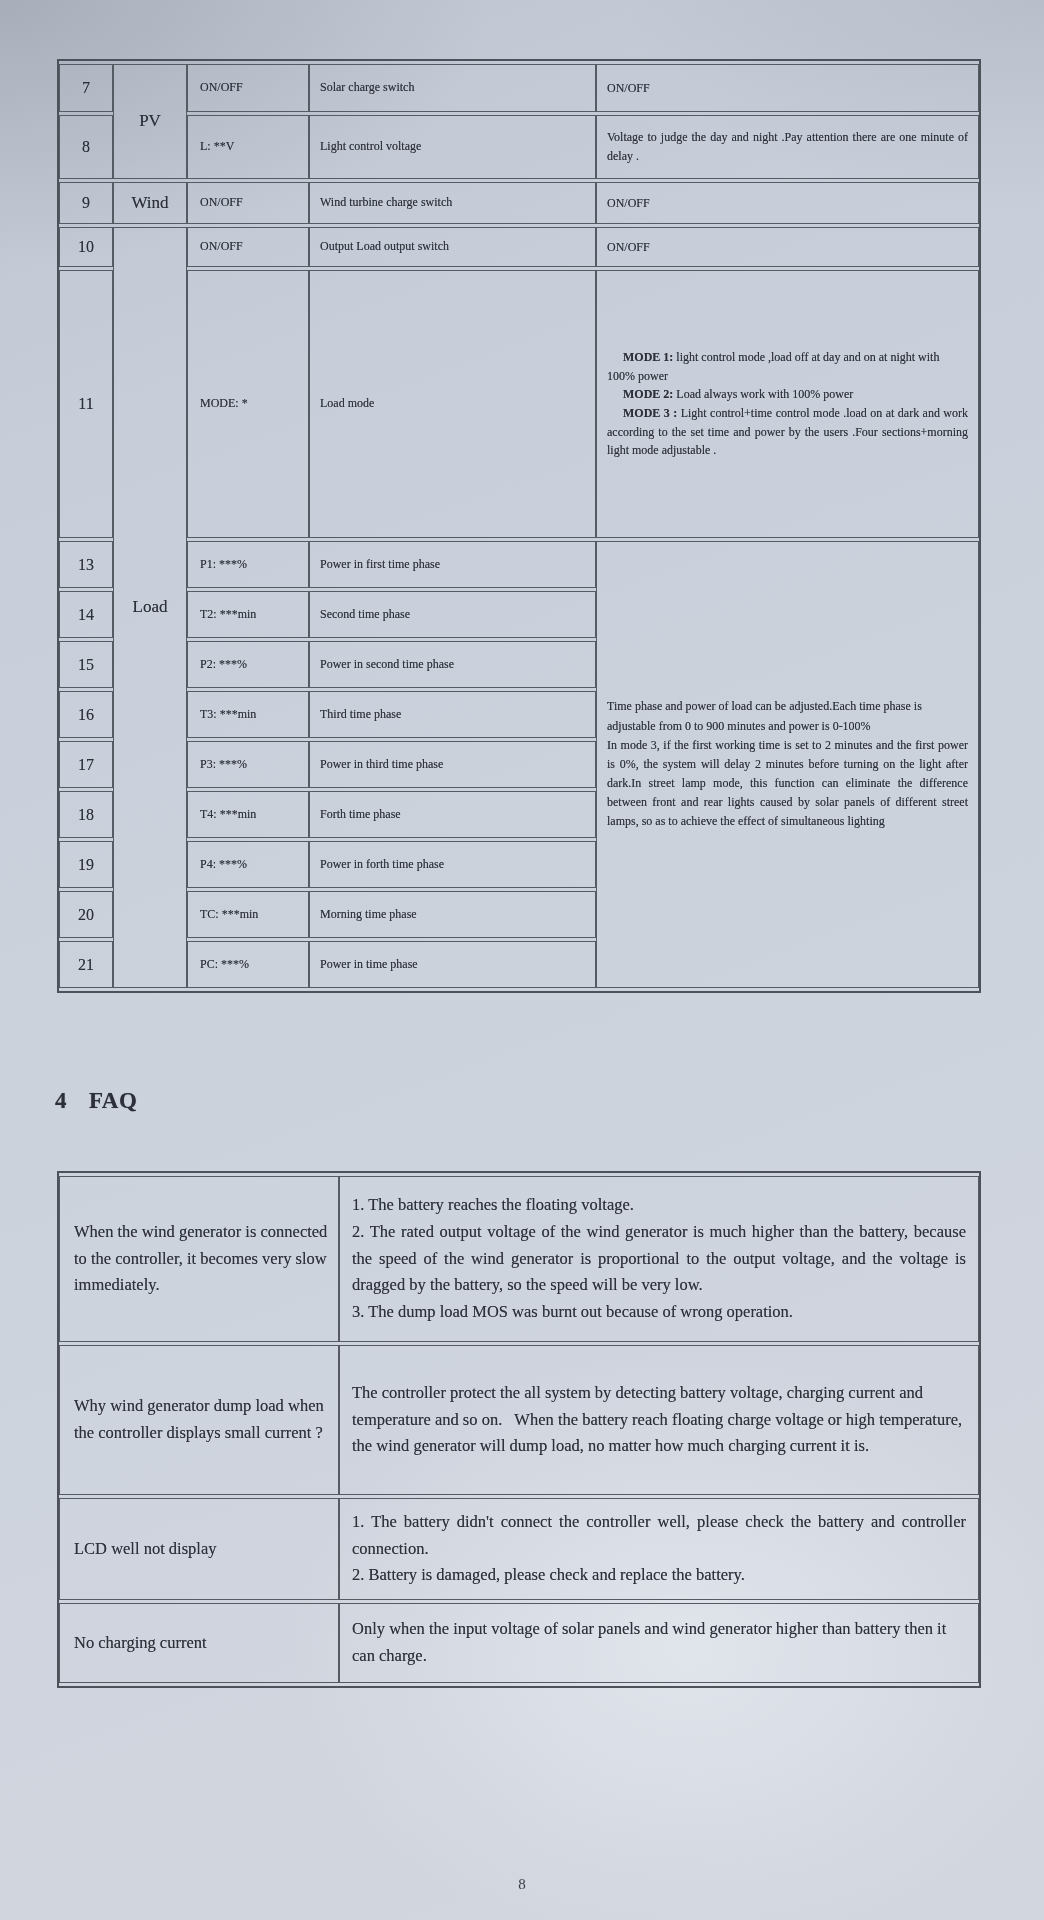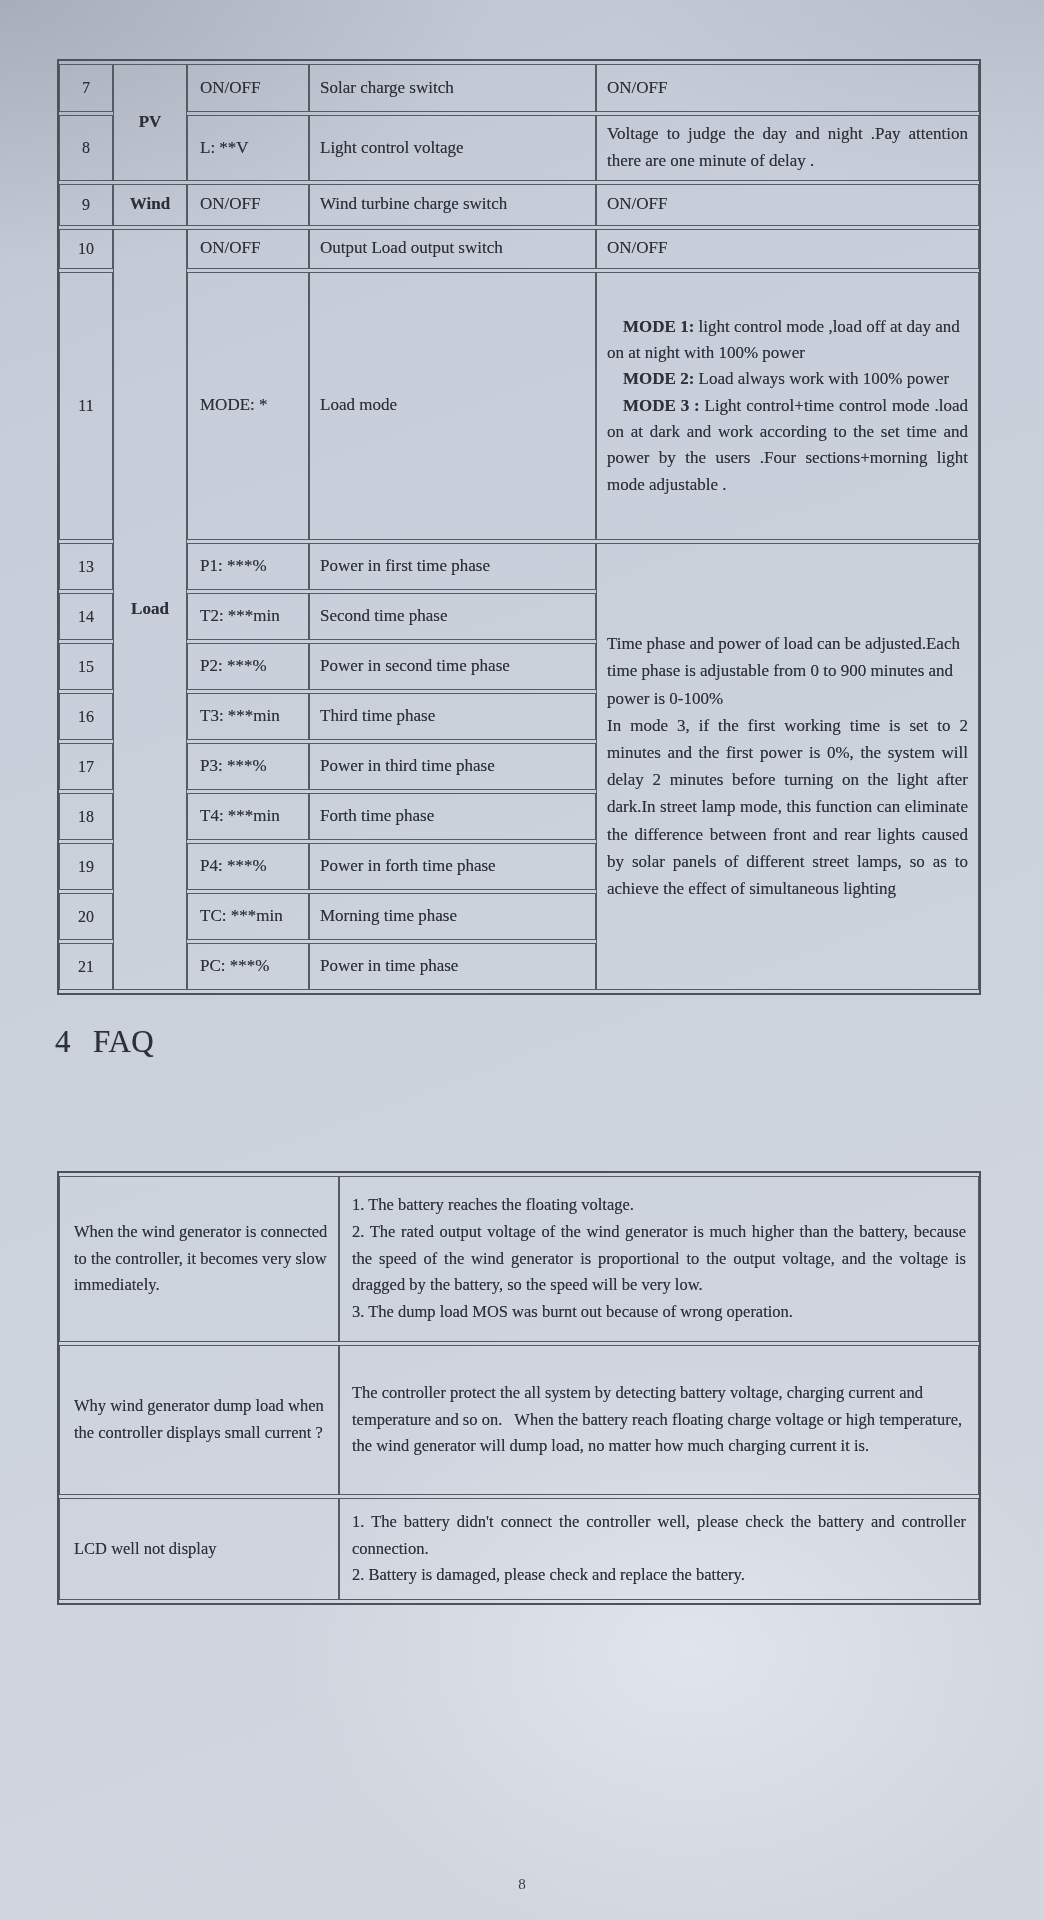--- a/index.html
+++ b/index.html
@@ -10,32 +10,32 @@
     background:
       radial-gradient(620px 460px at 66% 86%, rgba(238,241,246,0.55), rgba(238,241,246,0) 65%),
       radial-gradient(700px 380px at 0% 0%, rgba(110,118,132,0.28), rgba(110,118,132,0) 70%),
       radial-gradient(600px 300px at 100% 0%, rgba(120,128,142,0.18), rgba(120,128,142,0) 70%),
       linear-gradient(160deg,#bdc4cf 0%,#c8ced9 20%,#cdd3dd 55%,#d2d6df 100%);
   }
   .page{position:absolute;inset:0;}
   table{border-collapse:separate;border-spacing:0 3px;table-layout:fixed;
         text-shadow:0 0 0.6px rgba(45,48,57,0.55);}
   .settings{position:absolute;left:57px;top:59px;width:920px;border:2px solid #4d515a;}
-  .settings td{border:1.4px solid #565a63;vertical-align:middle;font-size:17px;
+  .settings td{border:1.4px solid #565a63;vertical-align:middle;font-size:12px;
                line-height:1.45;overflow:hidden;}
   td.num{text-align:center;font-size:16px;}
-  td.cat{text-align:center;font-weight:bold;font-size:17px;}
+  td.cat{text-align:center;font-weight:normal;font-size:17px;}
   td.set{padding:2px 4px 2px 12px;}
   td.desc{padding:2px 17px 2px 10px;}
   td.note{padding:5px 10px;line-height:1.58;}
   td.modecell{line-height:1.55;vertical-align:middle;}
   td.bignote{vertical-align:middle;line-height:1.6;}
   .jst{text-align:justify;}
   .mode-label{font-weight:bold;margin-left:16px;}
-  .faq-heading{position:absolute;left:55px;top:1024px;font-size:31px;font-weight:normal;
+  .faq-heading{position:absolute;left:55px;top:1088px;font-size:23px;font-weight:bold;
                letter-spacing:0.5px;text-shadow:0 0 0.7px rgba(45,48,57,0.6);}
   .faq-heading .sp{display:inline-block;width:22px;}
   .faq{position:absolute;left:57px;top:1171px;width:920px;border:2px solid #4d515a;}
   .faq th{border:1.4px solid #565a63;font-size:17px;font-weight:bold;text-align:center;
           vertical-align:middle;}
   .faq td{border:1.4px solid #565a63;font-size:16.5px;vertical-align:middle;line-height:1.62;}
   td.qcell{padding:4px 10px 4px 14px;}
   td.acell{padding:10px 12px;white-space:pre-line;}
   .page-number{position:absolute;left:0;right:0;top:1876px;text-align:center;
                font-size:15px;color:#3a3d45;}
@@ -161,18 +161,22 @@
       </tr>
       <tr style="height:150px">
         <td class="qcell">Why wind generator dump load when the controller displays small current ?</td>
         <td class="acell">The controller protect the all system by detecting battery voltage, charging current and temperature and so on.&nbsp;&nbsp; When the battery reach floating charge voltage or high temperature, the wind generator will dump load, no matter how much charging current it is.</td>
       </tr>
       <tr style="height:100px">
         <td class="qcell">LCD well not display</td>
         <td class="acell jst">1. The battery didn't connect the controller well, please check the battery and controller connection.
 2. Battery is damaged, please check and replace the battery.</td>
       </tr>
+      <tr style="height:80px">
+        <td class="qcell">No charging current</td>
+        <td class="acell">Only when the input voltage of solar panels and wind generator higher than battery then it can charge.</td>
+      </tr>
     </tbody>
   </table>
 
   <div class="page-number">8</div>
 
 </div>
 
 </body></html>

